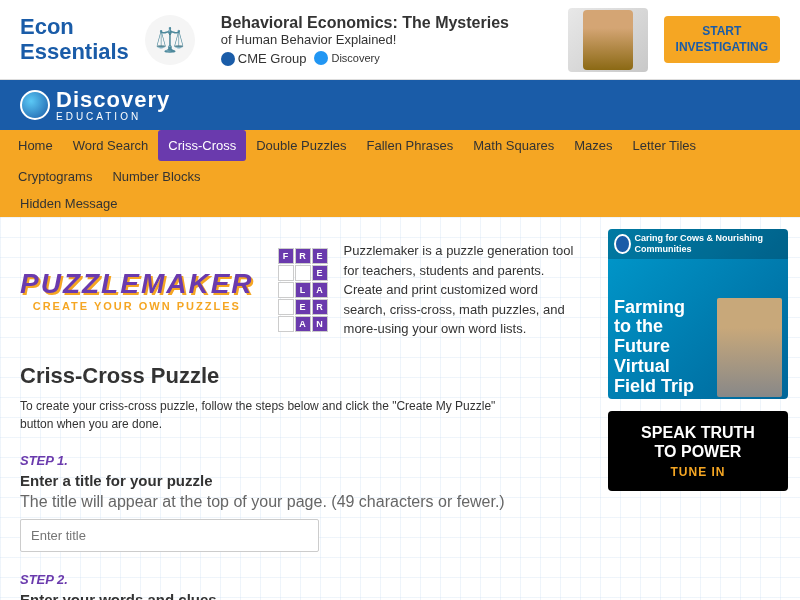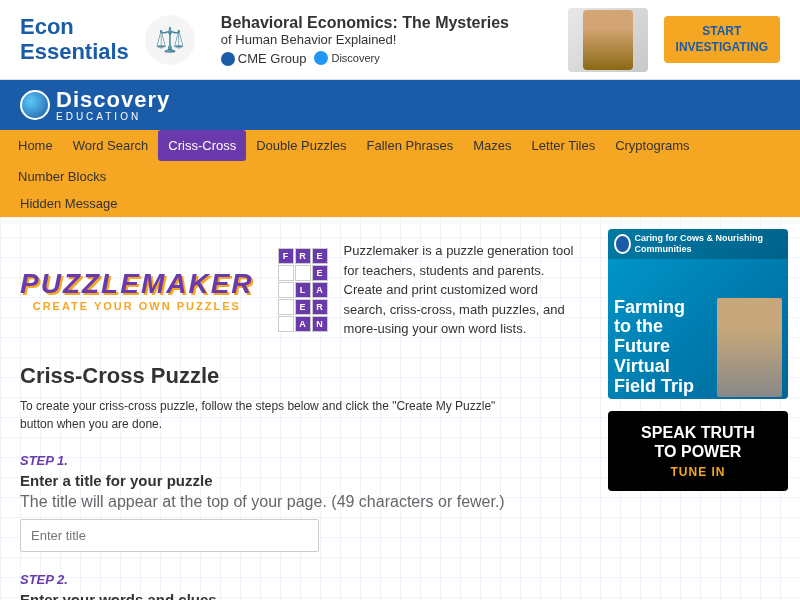--- a/index.html
+++ b/index.html
@@ -365,20 +365,21 @@
     </div>
   </div>
 </div>
 
 <div id="nav">
   <div class="nav-item">Home</div>
   <div class="nav-item">Word Search</div>
   <div class="nav-item active">Criss-Cross</div>
   <div class="nav-item">Double Puzzles</div>
   <div class="nav-item">Fallen Phrases</div>
+  <div class="nav-item">Math Squares</div>
   <div class="nav-item">Mazes</div>
   <div class="nav-item">Letter Tiles</div>
   <div class="nav-item">Cryptograms</div>
   <div class="nav-item">Number Blocks</div>
   <div class="nav-row-2">
     <div class="nav-item">Hidden Message</div>
   </div>
 </div>
 
 <div id="content-wrapper">

